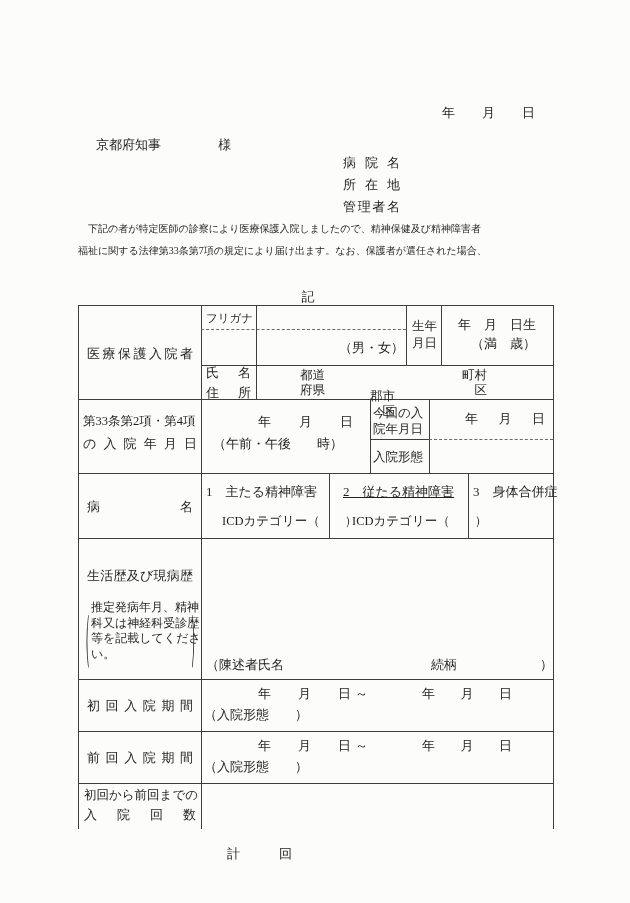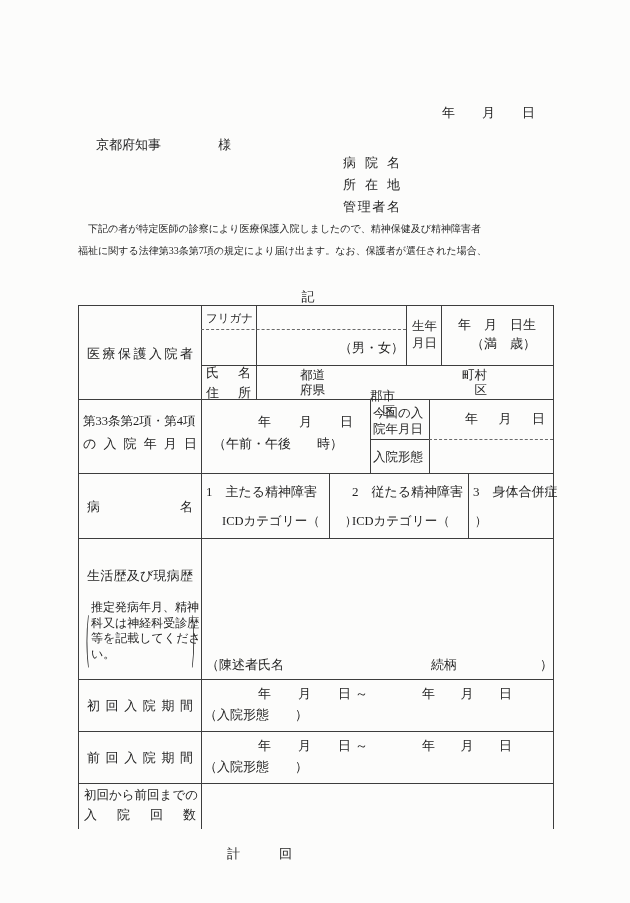--- a/index.html
+++ b/index.html
@@ -113,21 +113,21 @@
     <div class="flexbtw" style="left:386px;top:104px;width:80px;">
       <span>年</span>
       <span>月</span>
       <span>日</span>
     </div>
     <div class="abs sm" style="left:294px;top:143px;">入院形態</div>
 
     <div class="jl" style="left:8px;top:192px;width:106px;">病名</div>
     <div class="abs" style="left:127px;top:177px;">1　主たる精神障害</div>
     <div class="abs sm" style="left:143px;top:207px;">ICDカテゴリー（　　）</div>
-    <div class="abs" style="left:273px;top:177px;">2　従たる精神障害</div>
+    <div class="abs" style="left:264px;top:177px;text-decoration:underline;">2　従たる精神障害</div>
     <div class="abs sm" style="left:273px;top:207px;">ICDカテゴリー（　　）</div>
     <div class="abs" style="left:394px;top:177px;">3　身体合併症</div>
 
     <div class="jl" style="left:8px;top:261px;width:106px;">生活歴及び現病歴</div>
     <div class="bparen" style="left:-1px;top:294px;">（</div>
     <div class="abs xs" style="left:12px;top:294px;width:110px;line-height:15.5px;white-space:normal;">推定発病年月、精神科又は神経科受診歴等を記載してください。</div>
     <div class="bparen" style="left:110px;top:294px;">）</div>
     <div class="abs" style="left:127px;top:350px;">（陳述者氏名</div>
     <div class="abs" style="left:352px;top:350px;">続柄</div>
     <div class="abs" style="left:461px;top:350px;">）</div>

